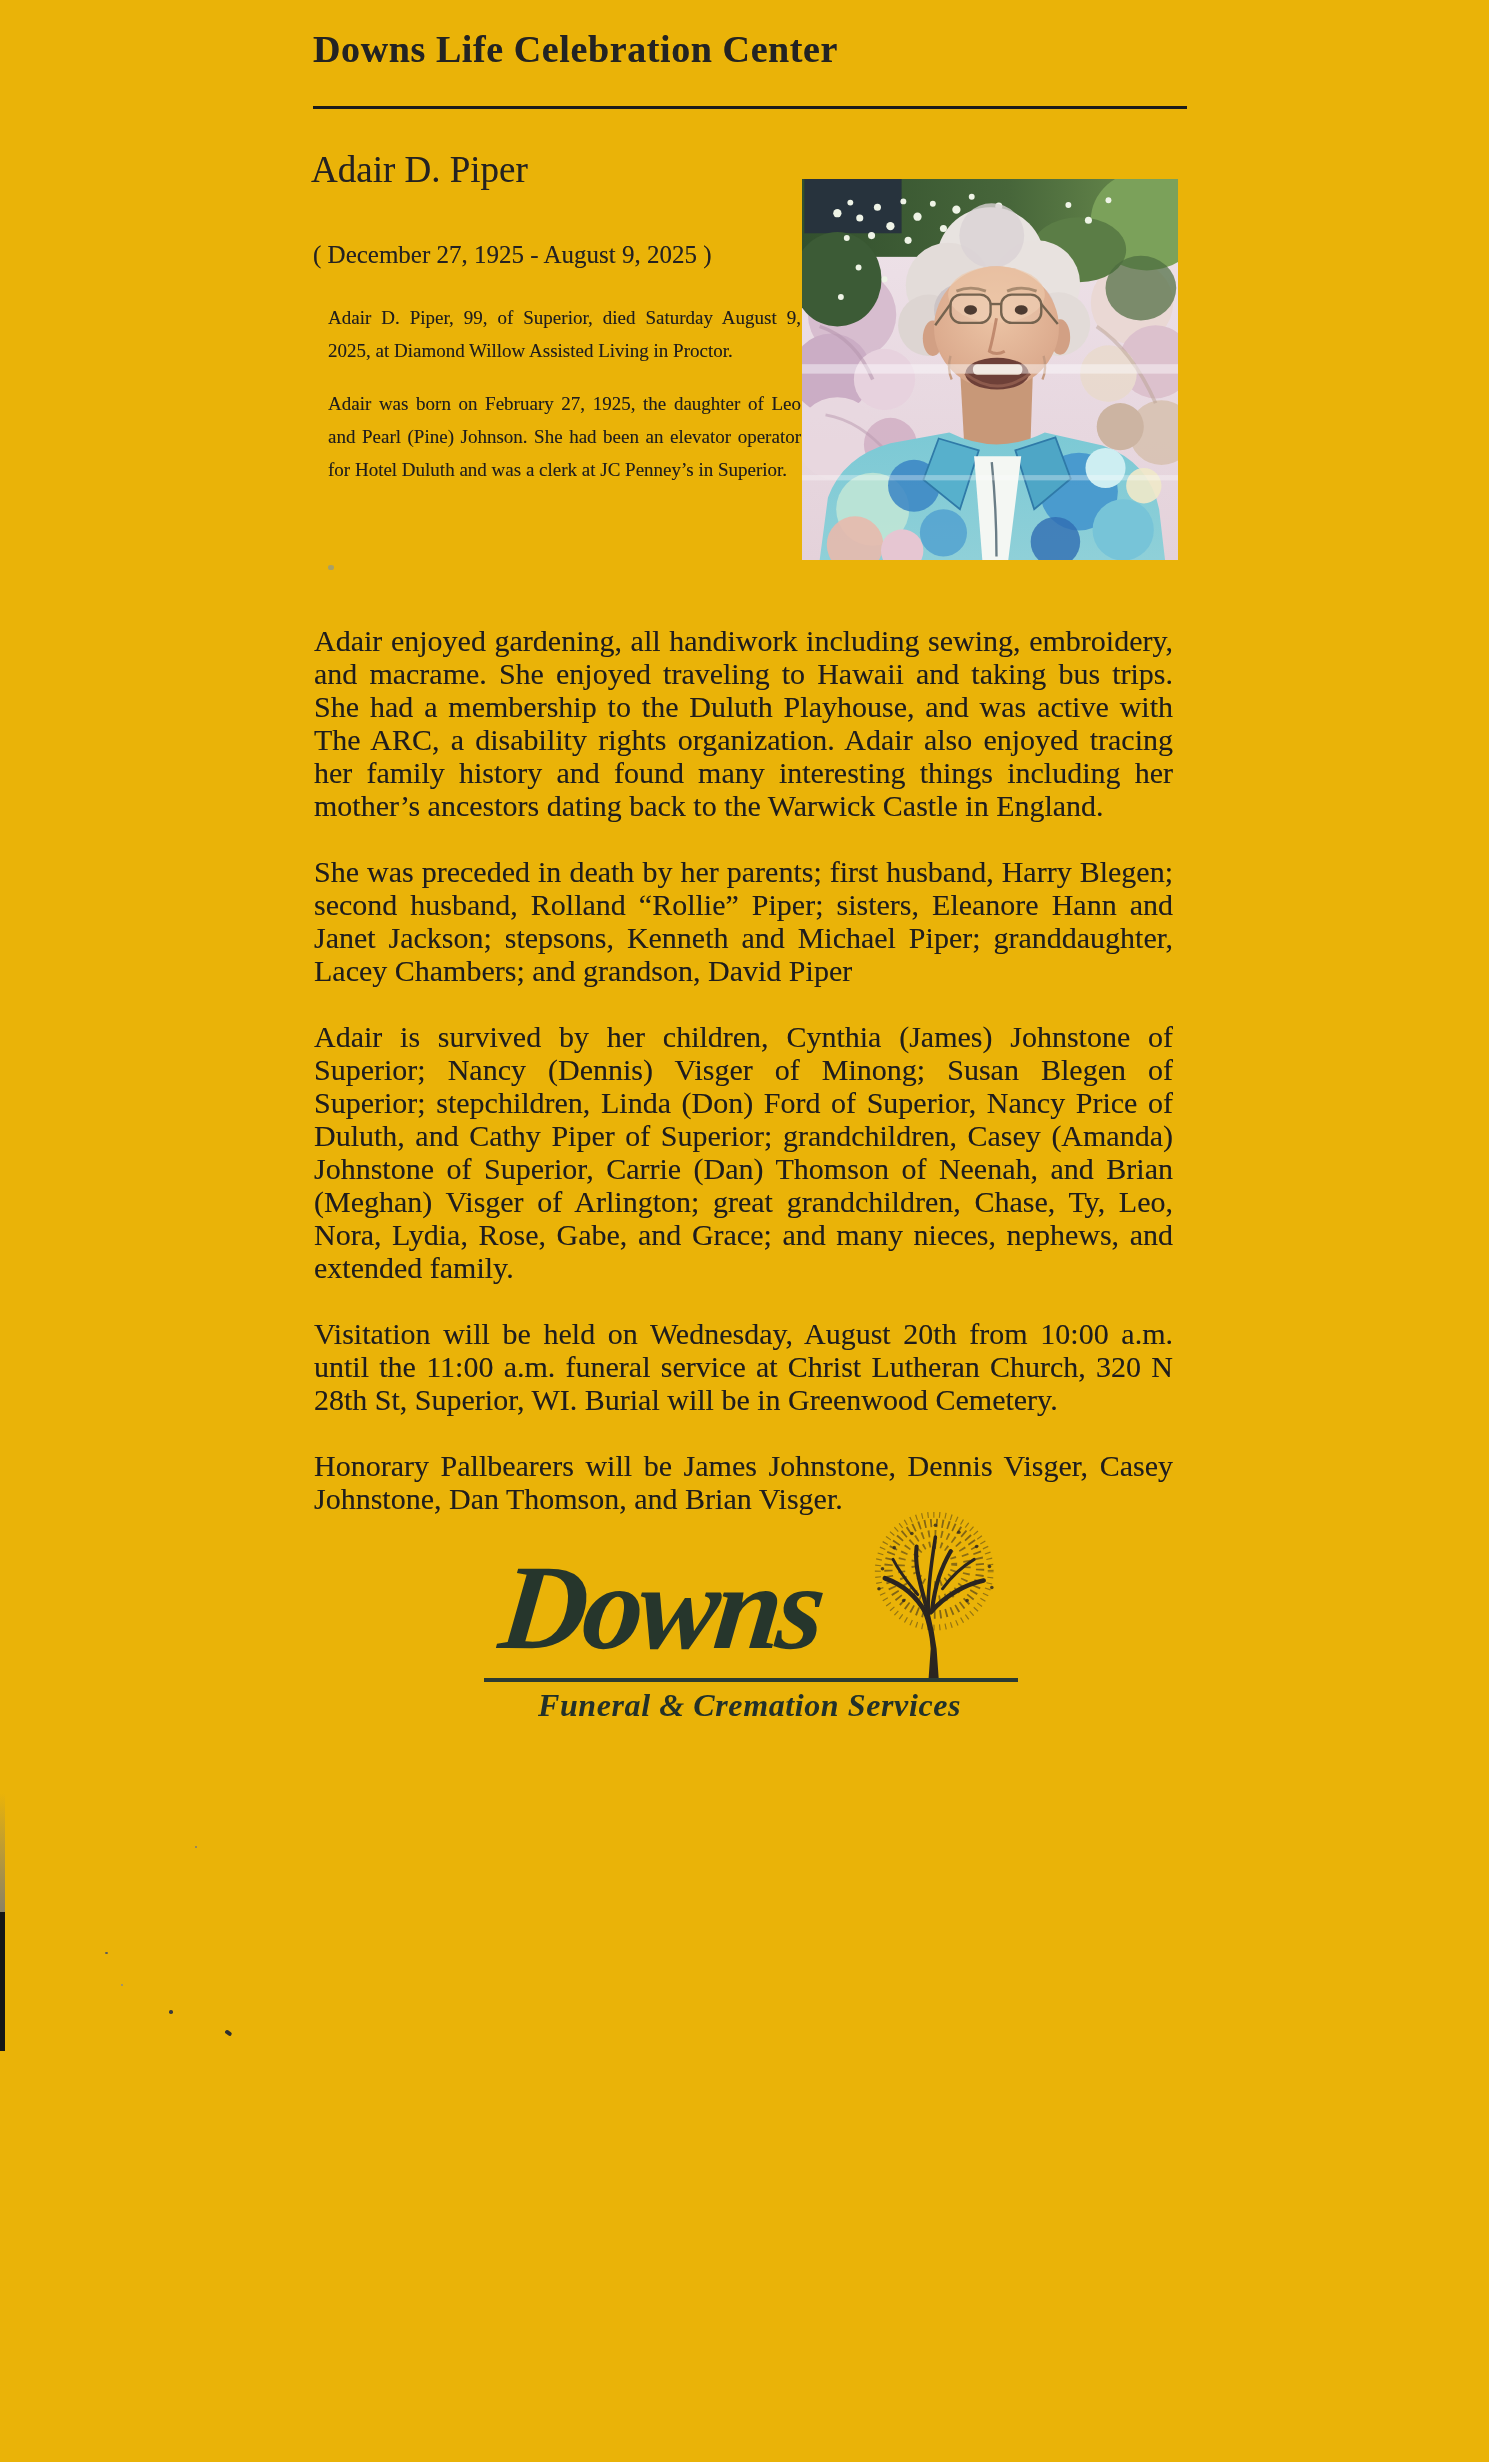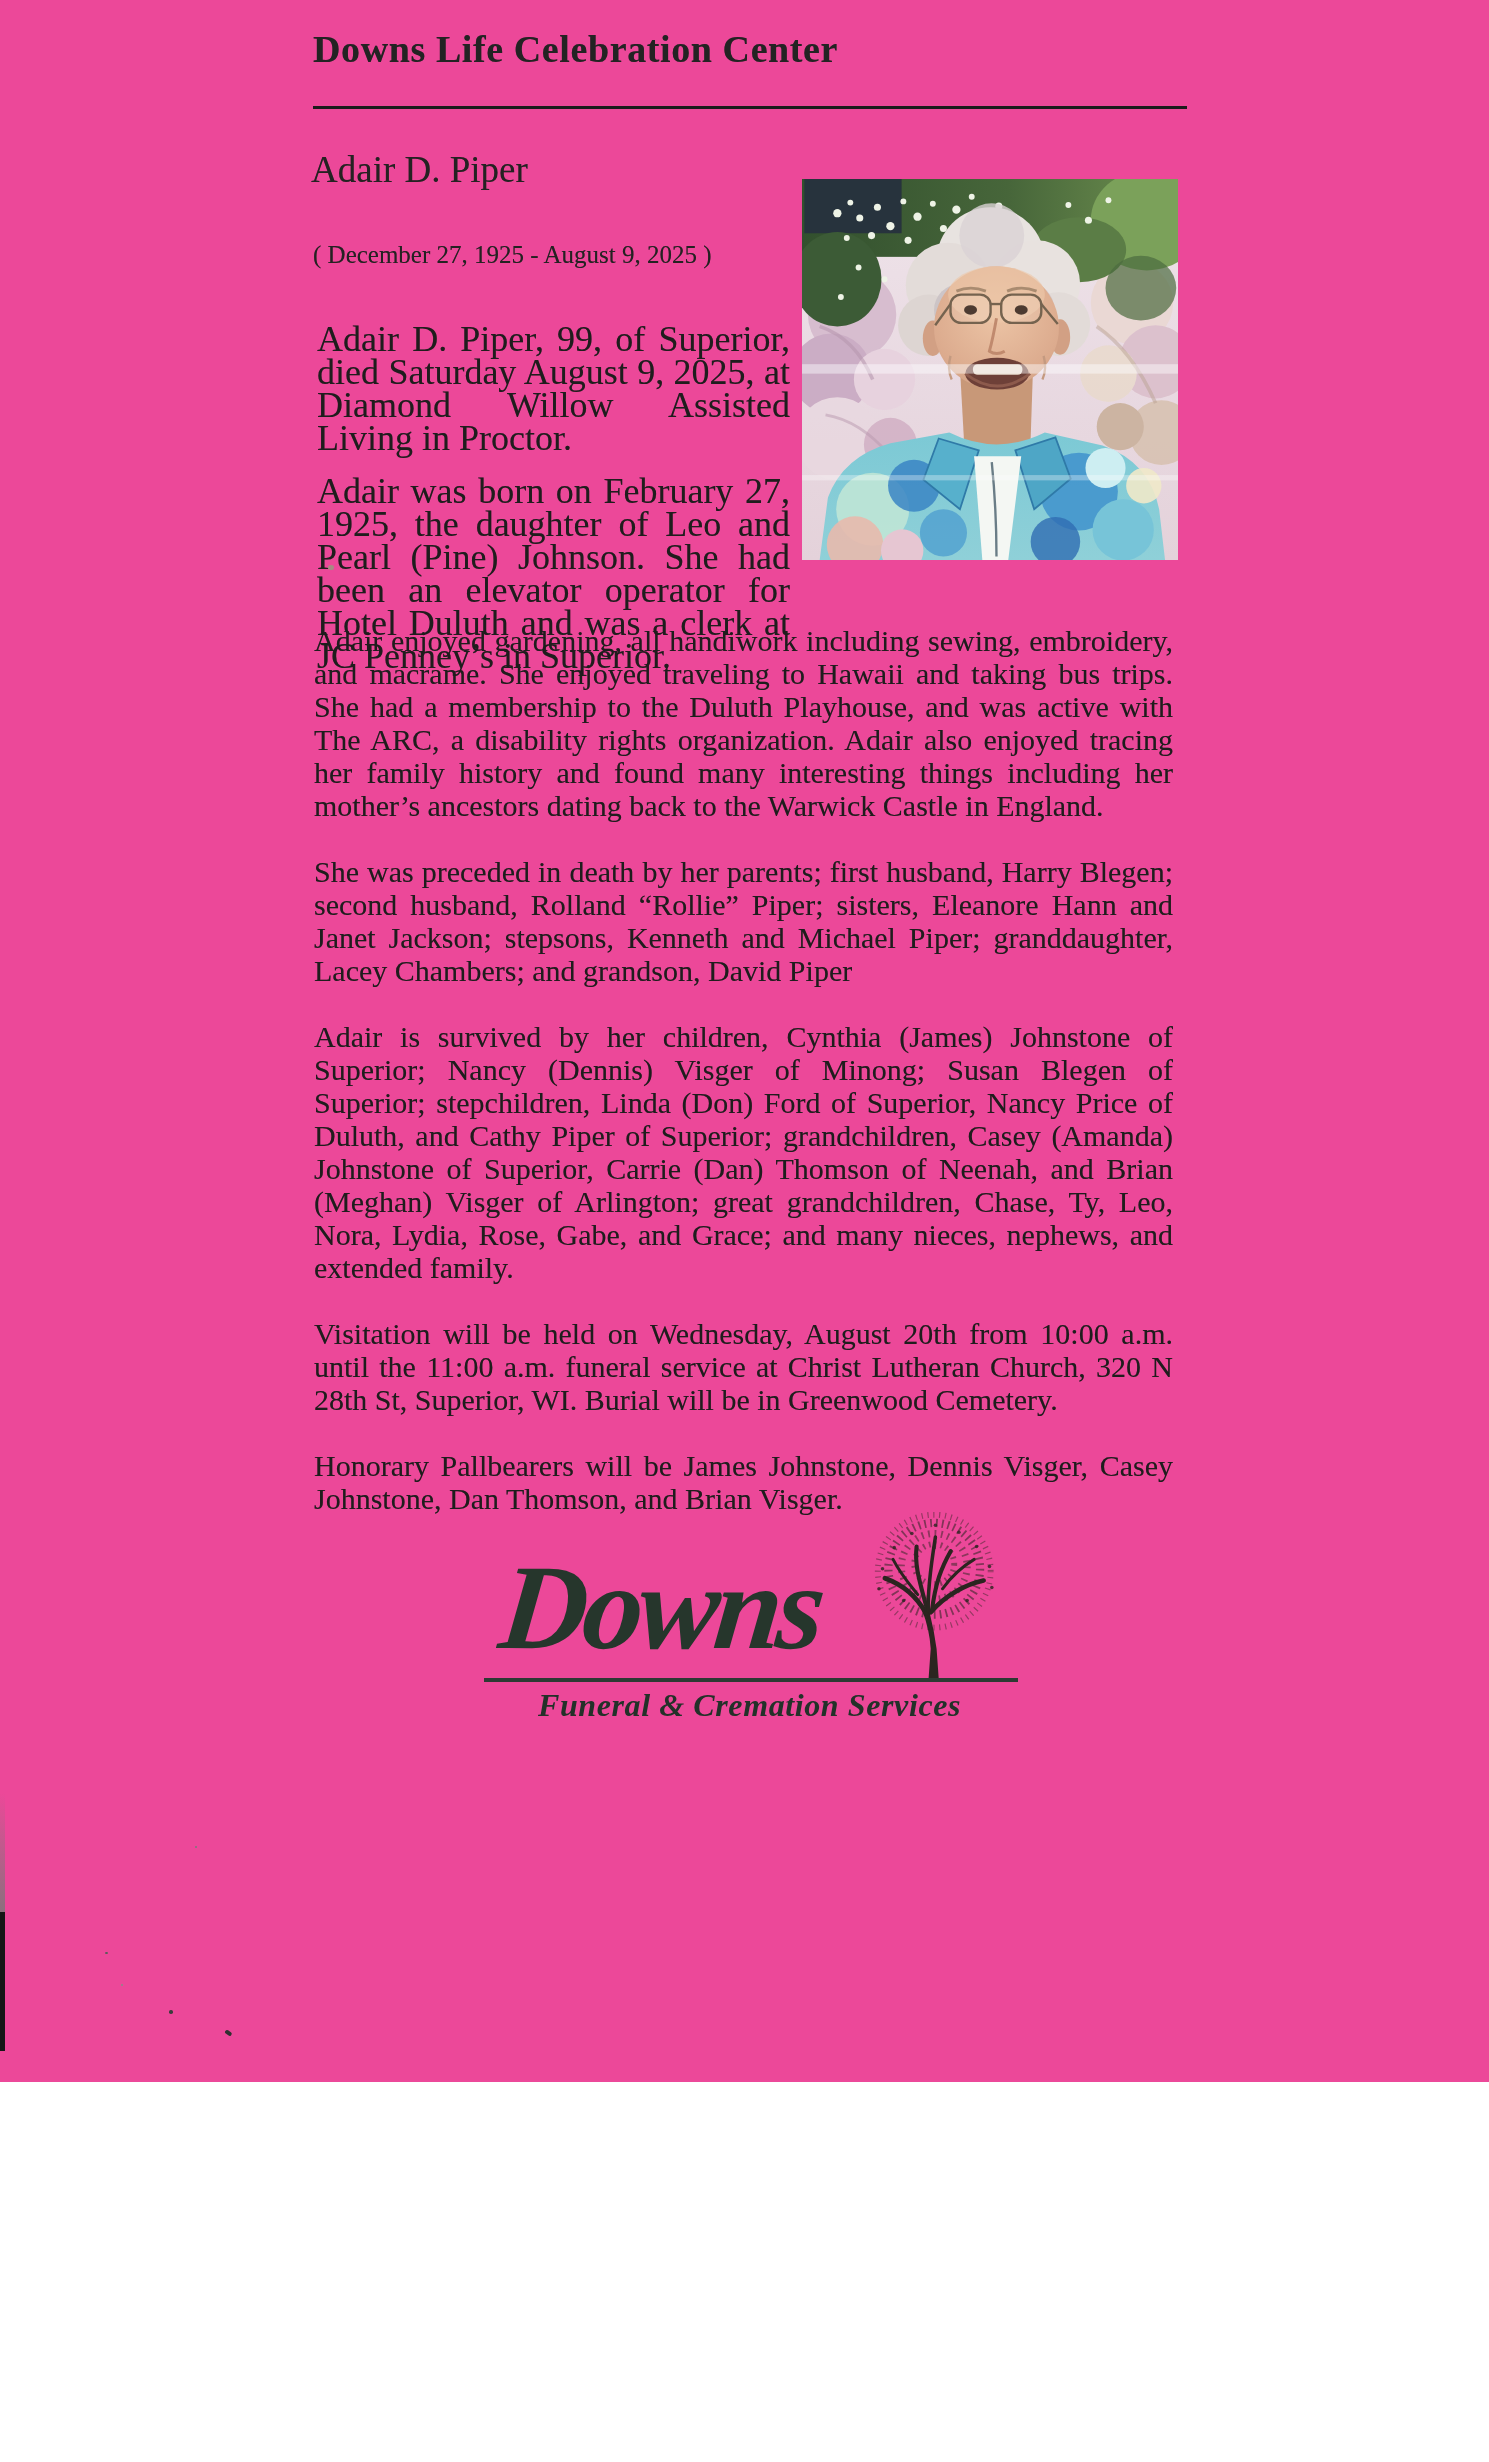--- a/index.html
+++ b/index.html
@@ -1,20 +1,20 @@
 <!DOCTYPE html>
 <html style="font-size:9.4px"><head>
 <meta charset="utf-8">
 <style>
   html,body{margin:0;padding:0;background:#ffffff;}
   .page{
     position:relative;
     width:1489px;
-    height:2082px;
-    background:#ec4899;
+    height:2462px;
+    background:#eab308;
     overflow:hidden;
     font-family:"Liberation Serif", serif;
     color:#1f1d1d;
   }
   .soft{ text-shadow:0 0 0.6px rgba(30,28,28,0.38); }
   .header-title{
     position:absolute; left:313px; top:27px;
     font-size:38px; font-weight:bold; letter-spacing:0.6px;
     color:#232323; white-space:nowrap;
   }
@@ -24,24 +24,23 @@
   }
   .name-heading{
     position:absolute; left:311px; top:148px;
     font-size:37px; color:#242222; white-space:nowrap;
   }
   .dates-line{
     position:absolute; left:313px; top:241px;
     font-size:25px; color:#242222; white-space:nowrap;
   }
   .intro-col{
-    position:absolute; left:317px; top:301px; width:473px;
-    font-size:36px; line-height:33px;
+    position:absolute; left:328px; top:301px; width:473px;
+    font-size:19px; line-height:33px;
     text-align:justify;
-    margin-top:22px;
   }
   .body-block{
     position:absolute; left:314px; top:624px; width:859px;
     font-size:30px; line-height:33px;
     text-align:justify;
   }
   .para{ margin:0 0 33px 0; }
   .intro-col .para{ margin-bottom:20px; }
   .photo-frame{
     position:absolute; left:802px; top:179px;

